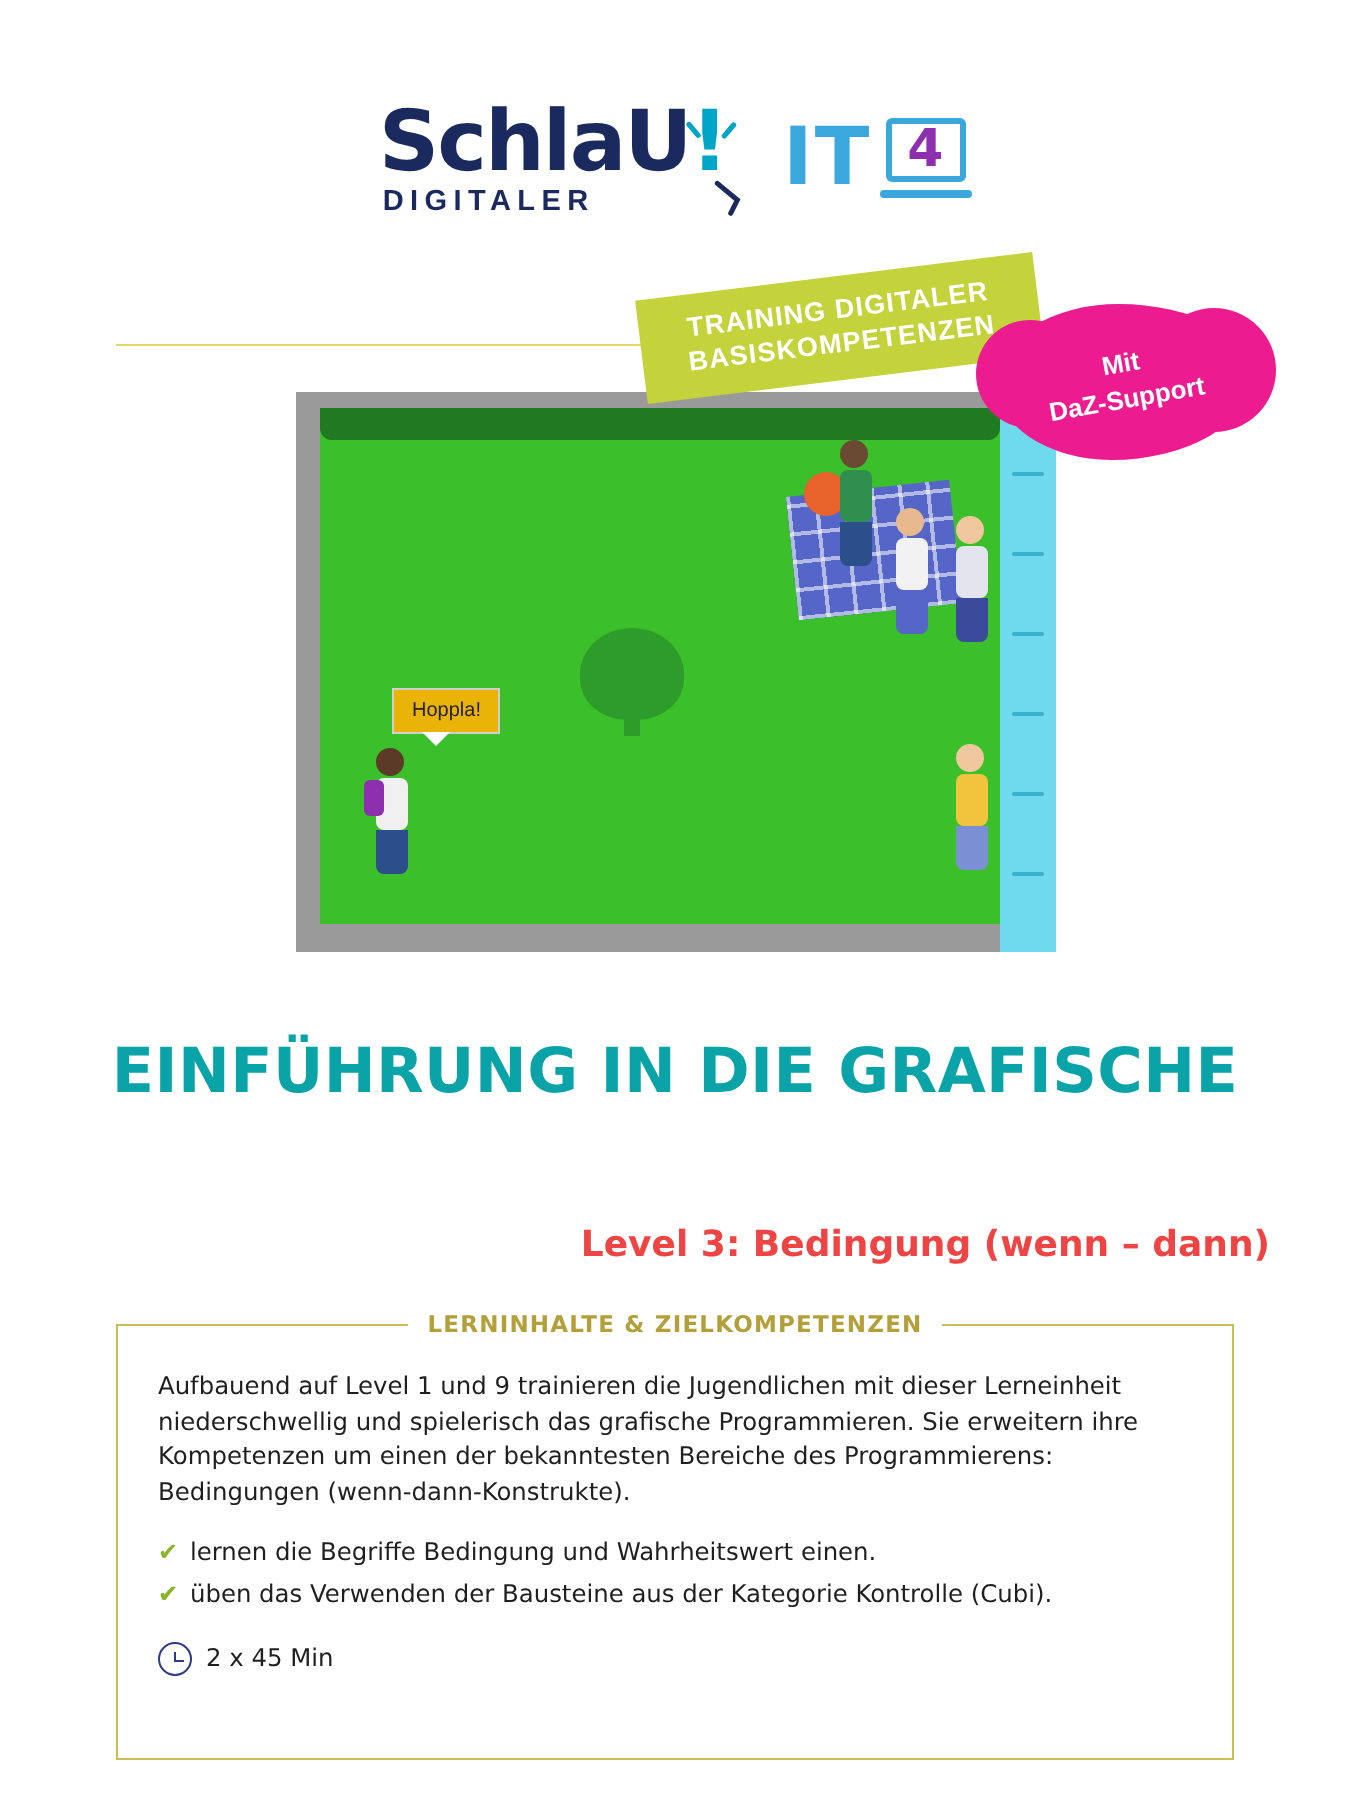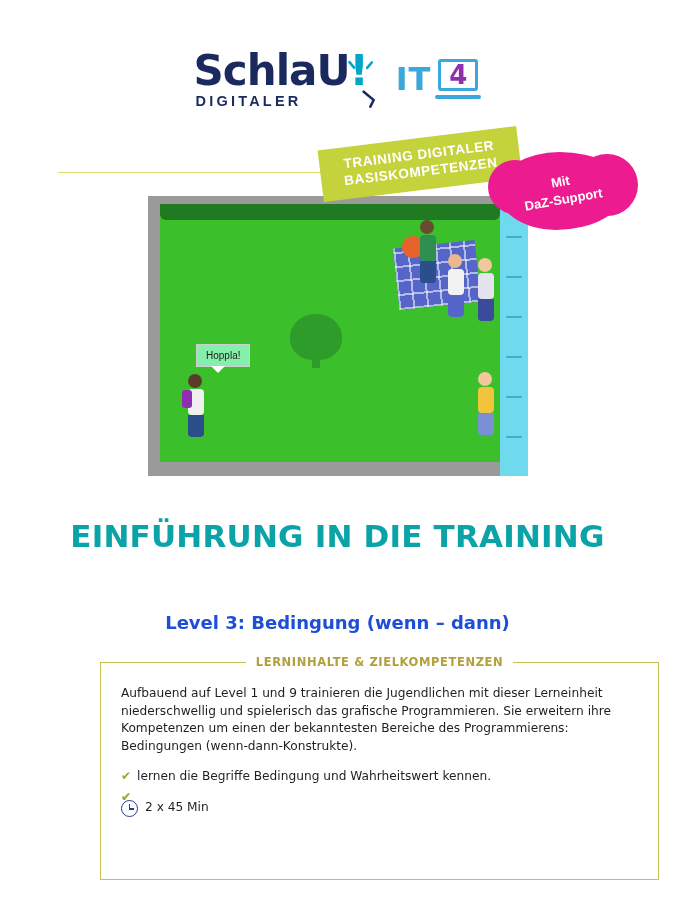--- a/index.html
+++ b/index.html
@@ -62,21 +62,21 @@
     width: 20px; height: 20px;
     color: #1b2a5e;
   }
 
   .it4kids {
     display: flex;
     align-items: center;
     gap: 4px;
   }
   .it4kids .txt {
-    font-size: 32px;
+    font-size: 40px;
     font-weight: 700;
     color: #3aa7dd;
     letter-spacing: 1px;
     font-family: "DejaVu Sans", sans-serif;
   }
   .it4kids .screen {
     position: relative;
     width: 46px; height: 40px;
   }
   .it4kids .screen .box {
@@ -276,21 +276,21 @@
   }
 
   .kid-e { left: 330px; top: 176px; }
   .kid-e .head { background: #f1c89e; }
   .kid-e .body { background: #f2c33c; }
   .kid-e .legs { background: #7b8fd4; }
 
   .illus .bubble {
     position: absolute;
     left: 48px; top: 148px;
-    background: #86efac;
+    background: #eab308;
     border: 1px solid #cfcfcf;
     padding: 5px 9px;
     font-size: 10px;
     color: #222;
     font-family: "Liberation Sans", sans-serif;
   }
   .illus .bubble::after {
     content: "";
     position: absolute;
     left: 14px; bottom: -7px;
@@ -309,34 +309,33 @@
     font-weight: 700;
     font-size: 31px;
     line-height: 1.18;
     letter-spacing: 0.2px;
     font-family: "DejaVu Sans", sans-serif;
   }
   .subtitle {
     position: absolute;
     left: 40px; right: 40px;
     top: 612px;
-    text-align: center;
-    color: #1d4ed8;
+    text-align: right;
+    color: #ef4444;
     font-weight: 700;
     font-size: 18px;
     font-family: "DejaVu Sans", sans-serif;
   }
 
   
   .infobox {
     position: absolute;
     left: 58px; top: 662px;
     width: 559px; height: 218px;
     border: 1px solid #c9bd55;
-    margin-left: 42px;
   }
   .infobox-legend {
     position: absolute;
     top: -8px; left: 0; right: 0;
     display: flex;
     align-items: center;
     justify-content: center;
   }
   .infobox-legend .lbl {
     background: #ffffff;
@@ -492,41 +491,42 @@
     <div class="kid kid-e">
       <div class="head"></div>
       <div class="body"></div>
       <div class="legs"></div>
     </div>
 
     <div class="bubble">Hoppla!</div>
   </div>
 
   <div class="title">
-    <div>EINFÜHRUNG IN DIE TRAINING</div>
+    <div>EINFÜHRUNG IN DIE GRAFISCHE</div>
   </div>
 
   <div class="subtitle">Level 3: Bedingung (wenn – dann)</div>
 
   <div class="infobox">
     <div class="infobox-legend">
       <span class="lbl">LERNINHALTE &amp; ZIELKOMPETENZEN</span>
     </div>
     <div class="infobox-body">
       <p>Aufbauend auf Level 1 und 9 trainieren die Jugendlichen mit dieser Lerneinheit niederschwellig und spielerisch das grafische Programmieren. Sie erweitern ihre Kompetenzen um einen der bekanntesten Bereiche des Programmierens: Bedingungen (wenn-dann-Konstrukte).</p>
       <ul class="checks">
         <li>
           <span class="tick">✔</span>
-          <span>lernen die Begriffe Bedingung und Wahrheitswert kennen.</span>
+          <span>lernen die Begriffe Bedingung und Wahrheitswert einen.</span>
         </li>
         <li>
           <span class="tick">✔</span>
         </li>
         <li>
           <span class="tick">✔</span>
+          <span>üben das Verwenden der Bausteine aus der Kategorie Kontrolle (Cubi).</span>
         </li>
       </ul>
       <div class="duration">
         <span class="clock"></span>
         <span>2 x 45 Min</span>
       </div>
     </div>
   </div>
 
 </div>

